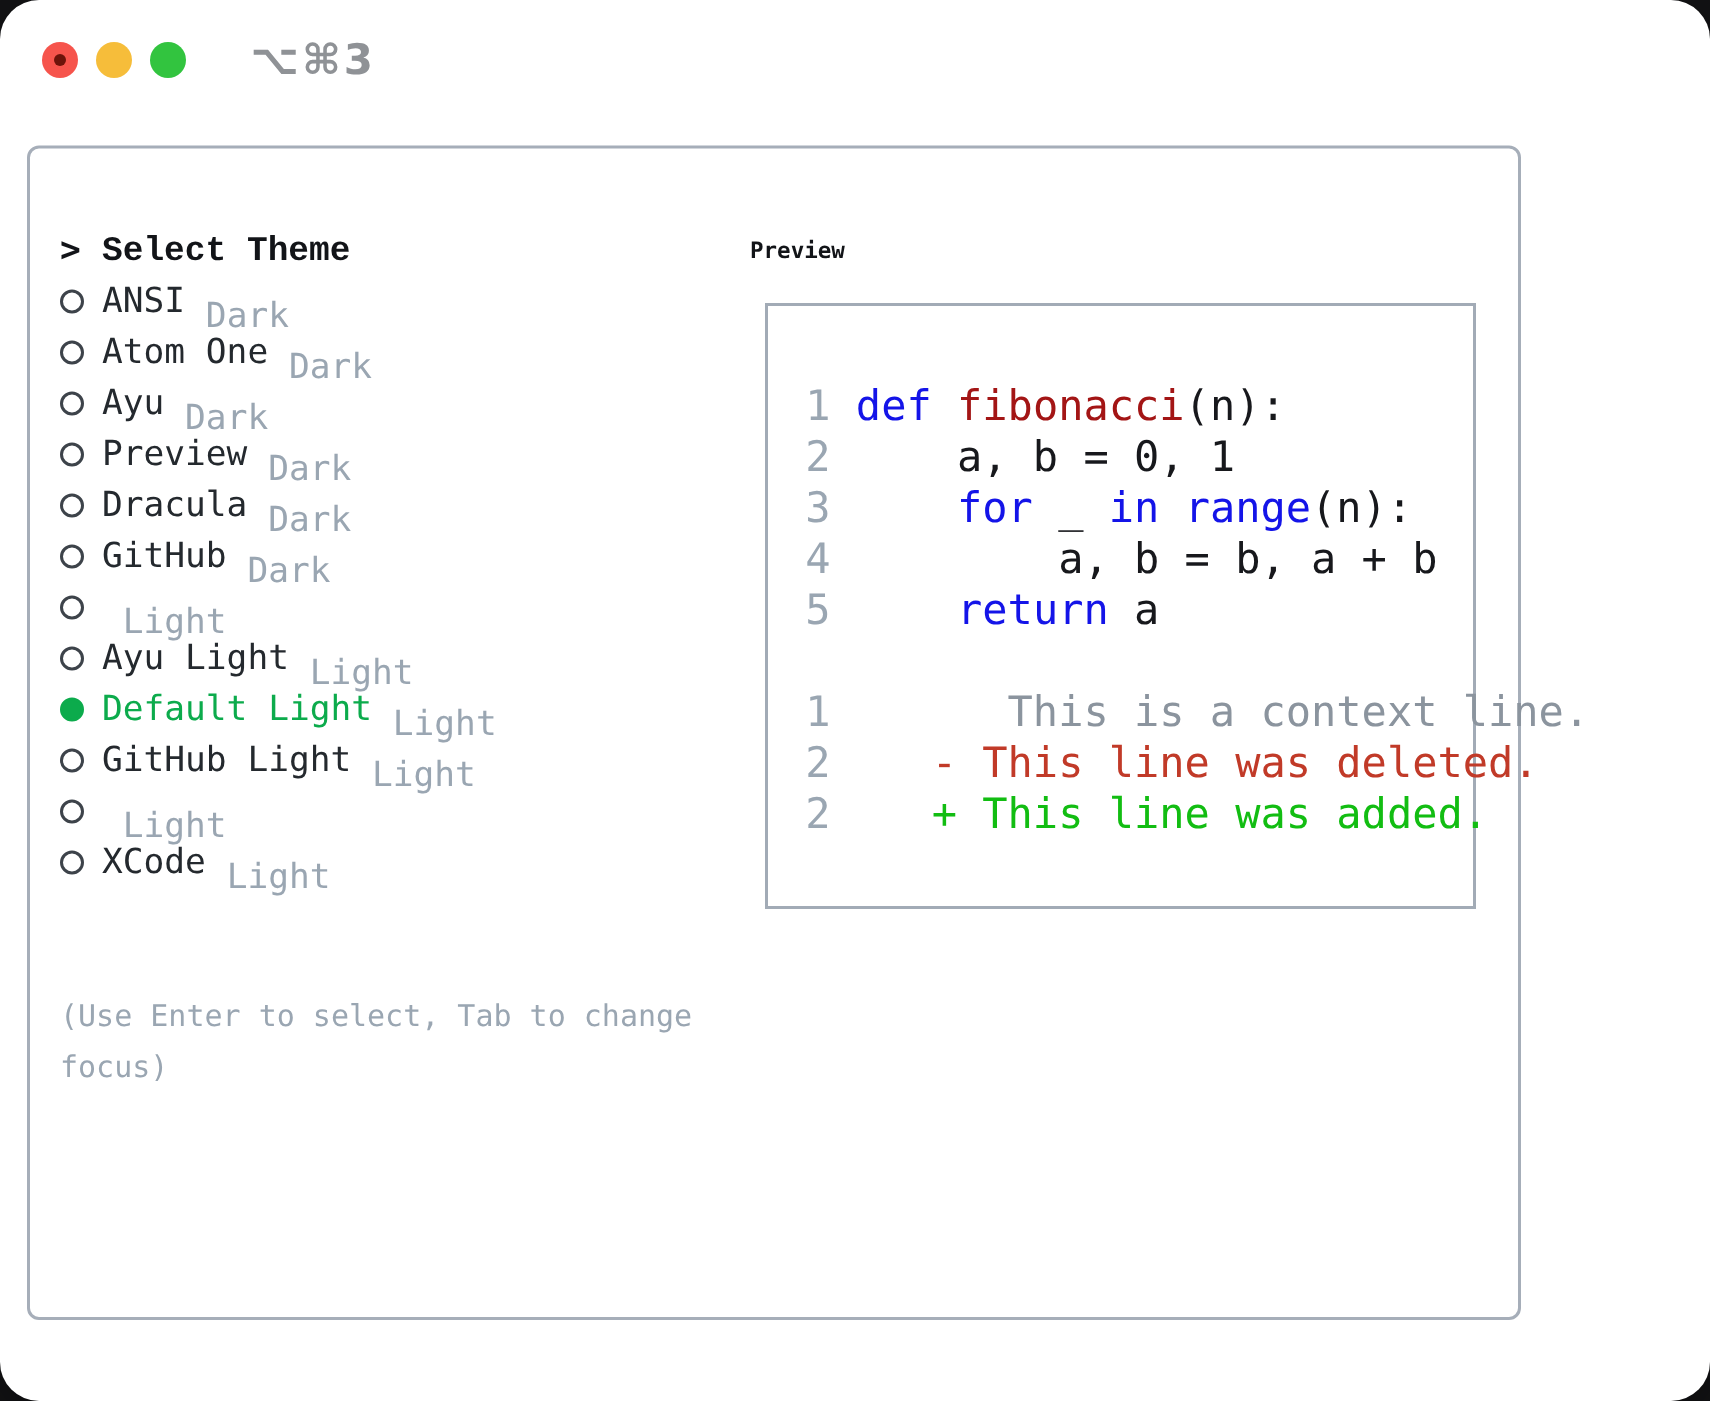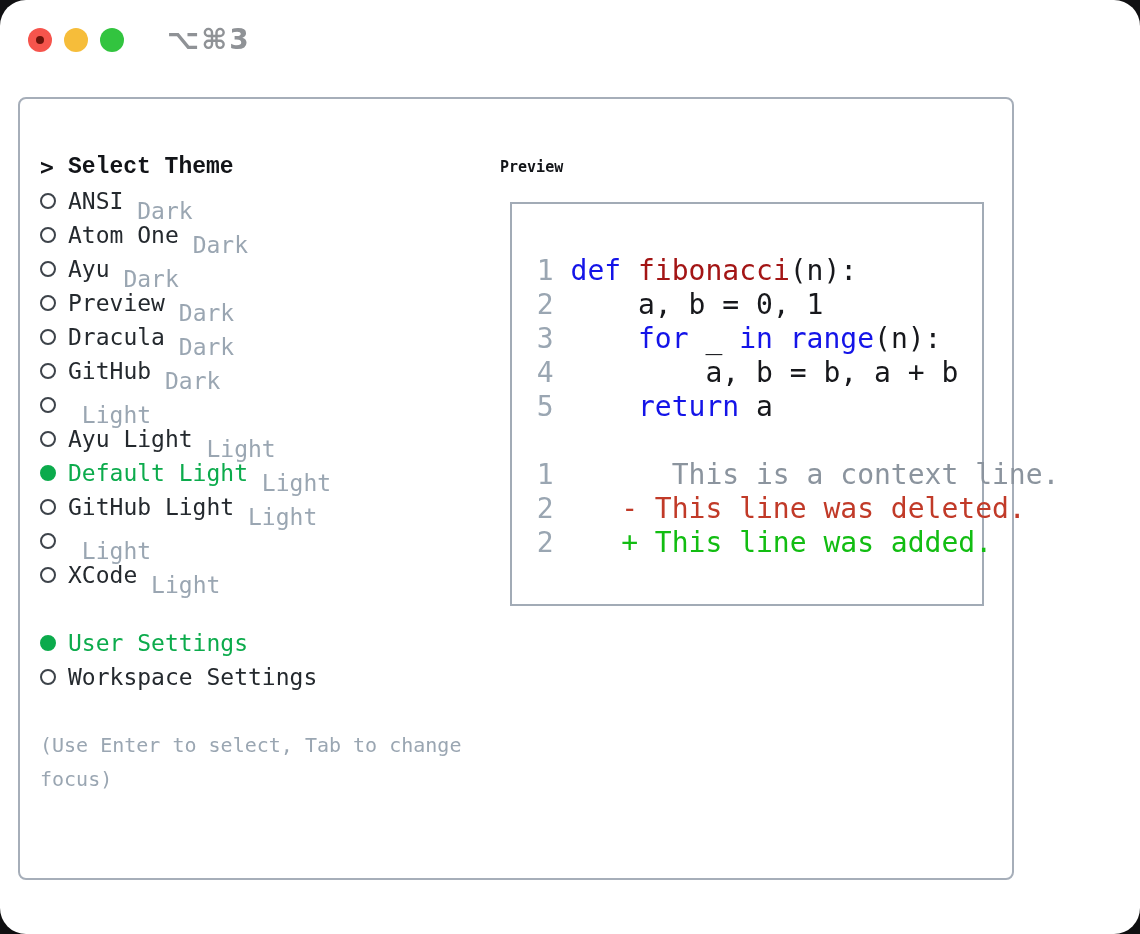--- a/index.html
+++ b/index.html
@@ -102,24 +102,20 @@
           <div class="row item"><span class="slot"><span class="circle"></span></span><span class="label">Ayu Light</span><span class="suffix"> Light</span></div>
           <div class="row item selected"><span class="slot"><span class="circle filled"></span></span><span class="label">Default Light</span><span class="suffix"> Light</span></div>
           <div class="row item"><span class="slot"><span class="circle"></span></span><span class="label">GitHub Light</span><span class="suffix"> Light</span></div>
           <div class="row item"><span class="slot"><span class="circle"></span></span><span class="suffix"> Light</span></div>
           <div class="row item"><span class="slot"><span class="circle"></span></span><span class="label">XCode</span><span class="suffix"> Light</span></div>
         </div>
 
       <div class="spacer"></div>
 
 
-      <div id="apply-list">
-          <div class="row item selected"><span class="slot"><span class="circle filled"></span></span><span class="label">User Settings</span></div>
-          <div class="row item"><span class="slot"><span class="circle"></span></span><span class="label">Workspace Settings</span></div>
-        </div>
 
       <div class="spacer"></div>
 
       <div class="hint">(Use Enter to select, Tab to change focus)</div>
     </div>
 
     <div class="preview-title">Preview</div>
 
     <div class="preview-box">
       <pre id="code"><div class="cl"><span class="ln"> 1 </span><span class="tk-keyword">def</span><span class="tk-code"> </span><span class="tk-function">fibonacci</span><span class="tk-code">(n):</span></div><div class="cl"><span class="ln"> 2 </span><span class="tk-code">    a, b = 0, 1</span></div><div class="cl"><span class="ln"> 3 </span><span class="tk-code">    </span><span class="tk-keyword">for</span><span class="tk-code"> _ </span><span class="tk-keyword">in</span><span class="tk-code"> </span><span class="tk-keyword">range</span><span class="tk-code">(n):</span></div><div class="cl"><span class="ln"> 4 </span><span class="tk-code">        a, b = b, a + b</span></div><div class="cl"><span class="ln"> 5 </span><span class="tk-code">    </span><span class="tk-keyword">return</span><span class="tk-code"> a</span></div><div class="cl"><span class="ln">   </span> </div><div class="cl"><span class="ln"> 1 </span><span class="tk-context">      This is a context line.</span></div><div class="cl"><span class="ln"> 2 </span><span class="tk-deleted">   - This line was deleted.</span></div><div class="cl"><span class="ln"> 2 </span><span class="tk-added">   + This line was added.</span></div></pre>

